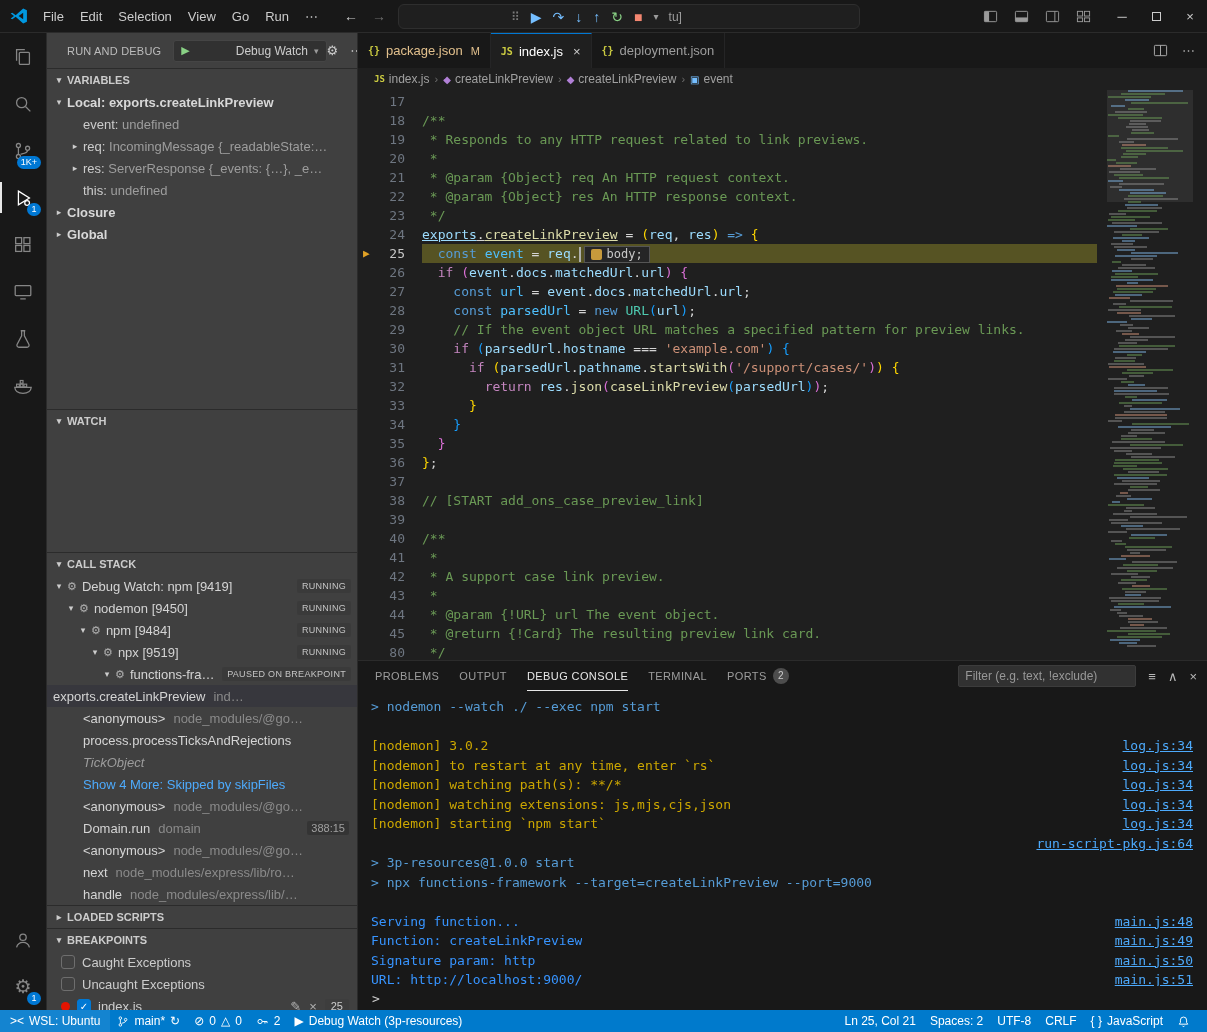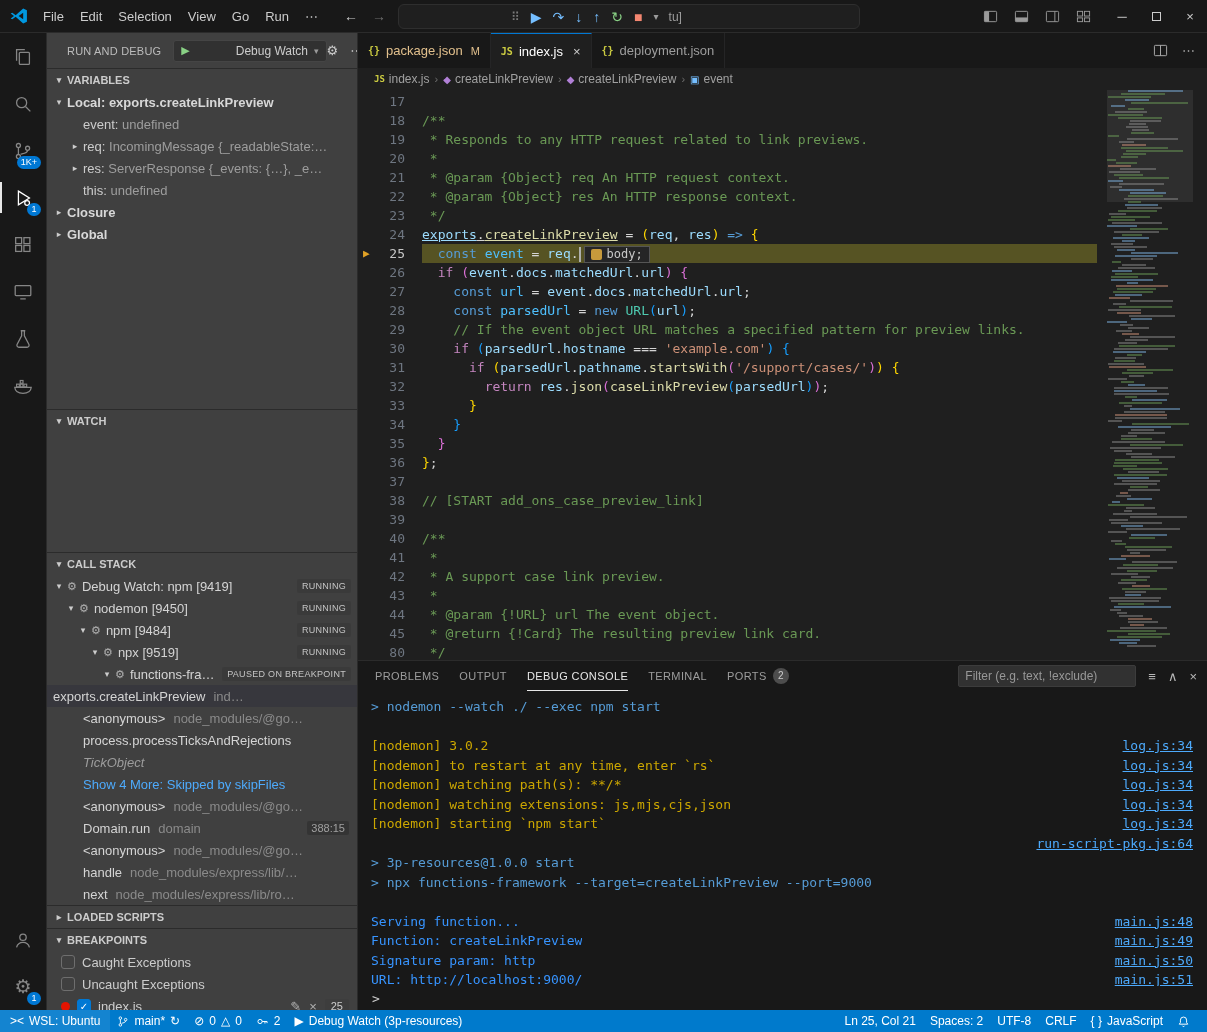--- a/index.html
+++ b/index.html
@@ -407,26 +407,26 @@
             <div class="row frame">
               <span class="fname">Domain.run</span>
               <span class="ffile">domain</span>
               <span class="floc">388:15</span>
             </div>
             <div class="row frame">
               <span class="fname">&lt;anonymous&gt;</span>
               <span class="ffile">node_modules/@go…</span>
             </div>
             <div class="row frame">
+              <span class="fname">next</span>
+              <span class="ffile">node_modules/express/lib/ro…</span>
+            </div>
+            <div class="row frame">
               <span class="fname">handle</span>
               <span class="ffile">node_modules/express/lib/…</span>
-            </div>
-            <div class="row frame">
-              <span class="fname">next</span>
-              <span class="ffile">node_modules/express/lib/ro…</span>
             </div>
           </div>
       </div>
 
       <div class="section">
         <div class="sec-h">
           <span class="chev">▸</span>
           <span>LOADED SCRIPTS</span>
         </div>
       </div>

